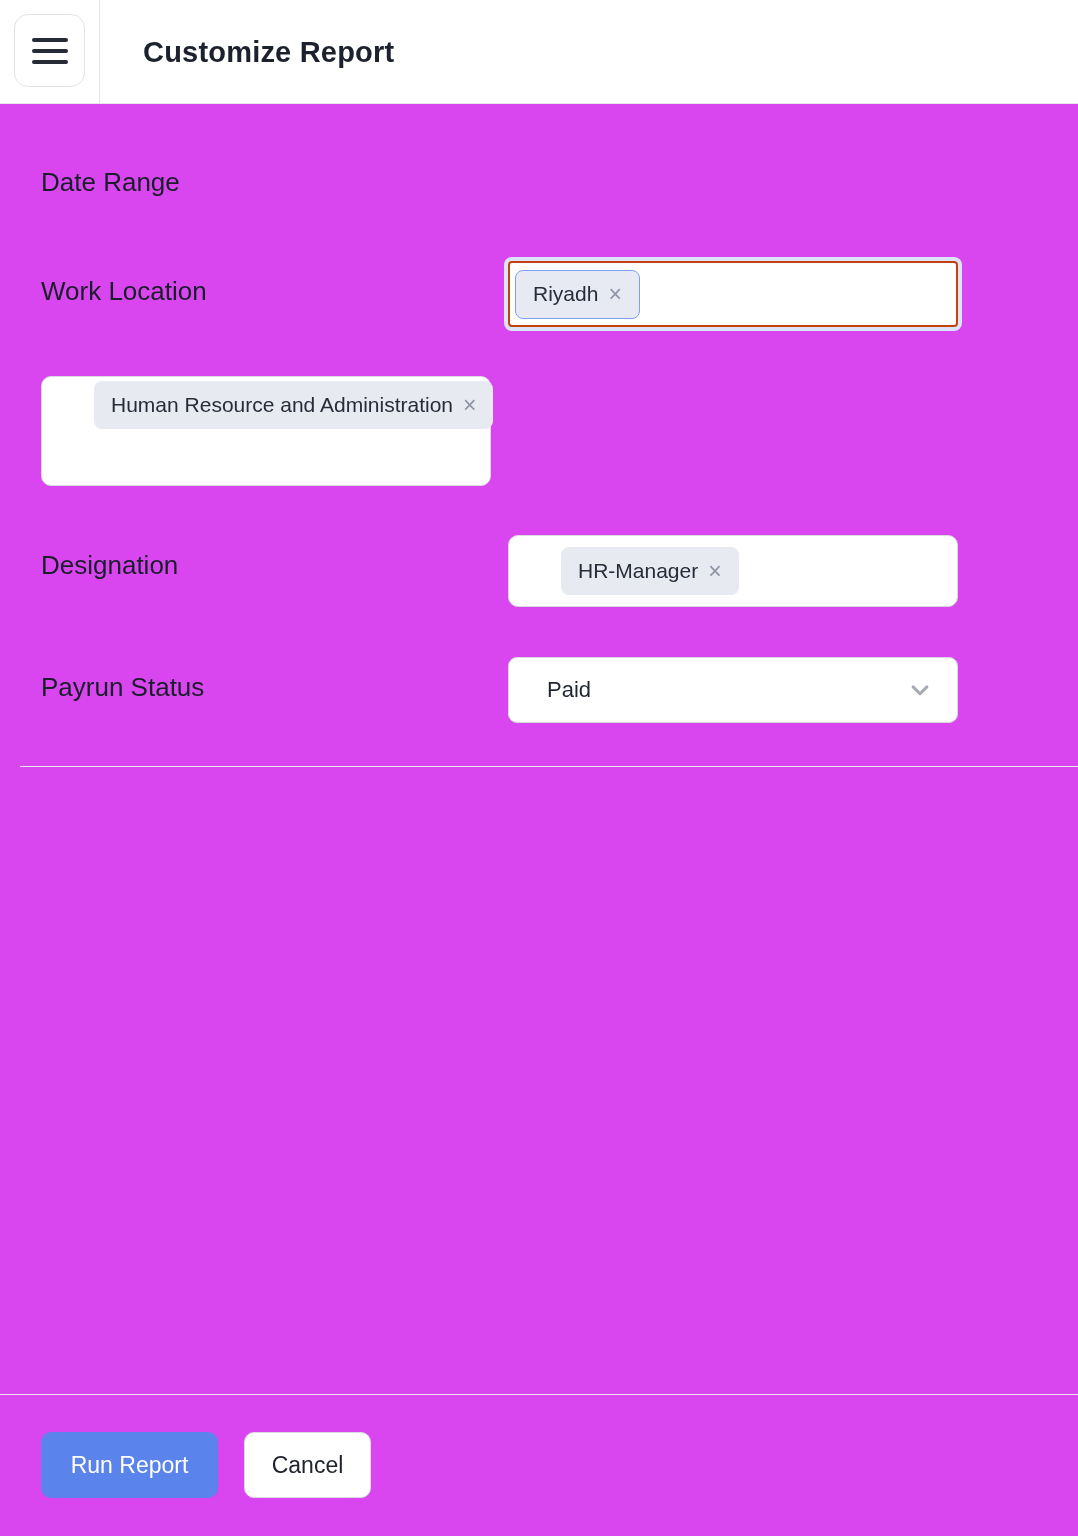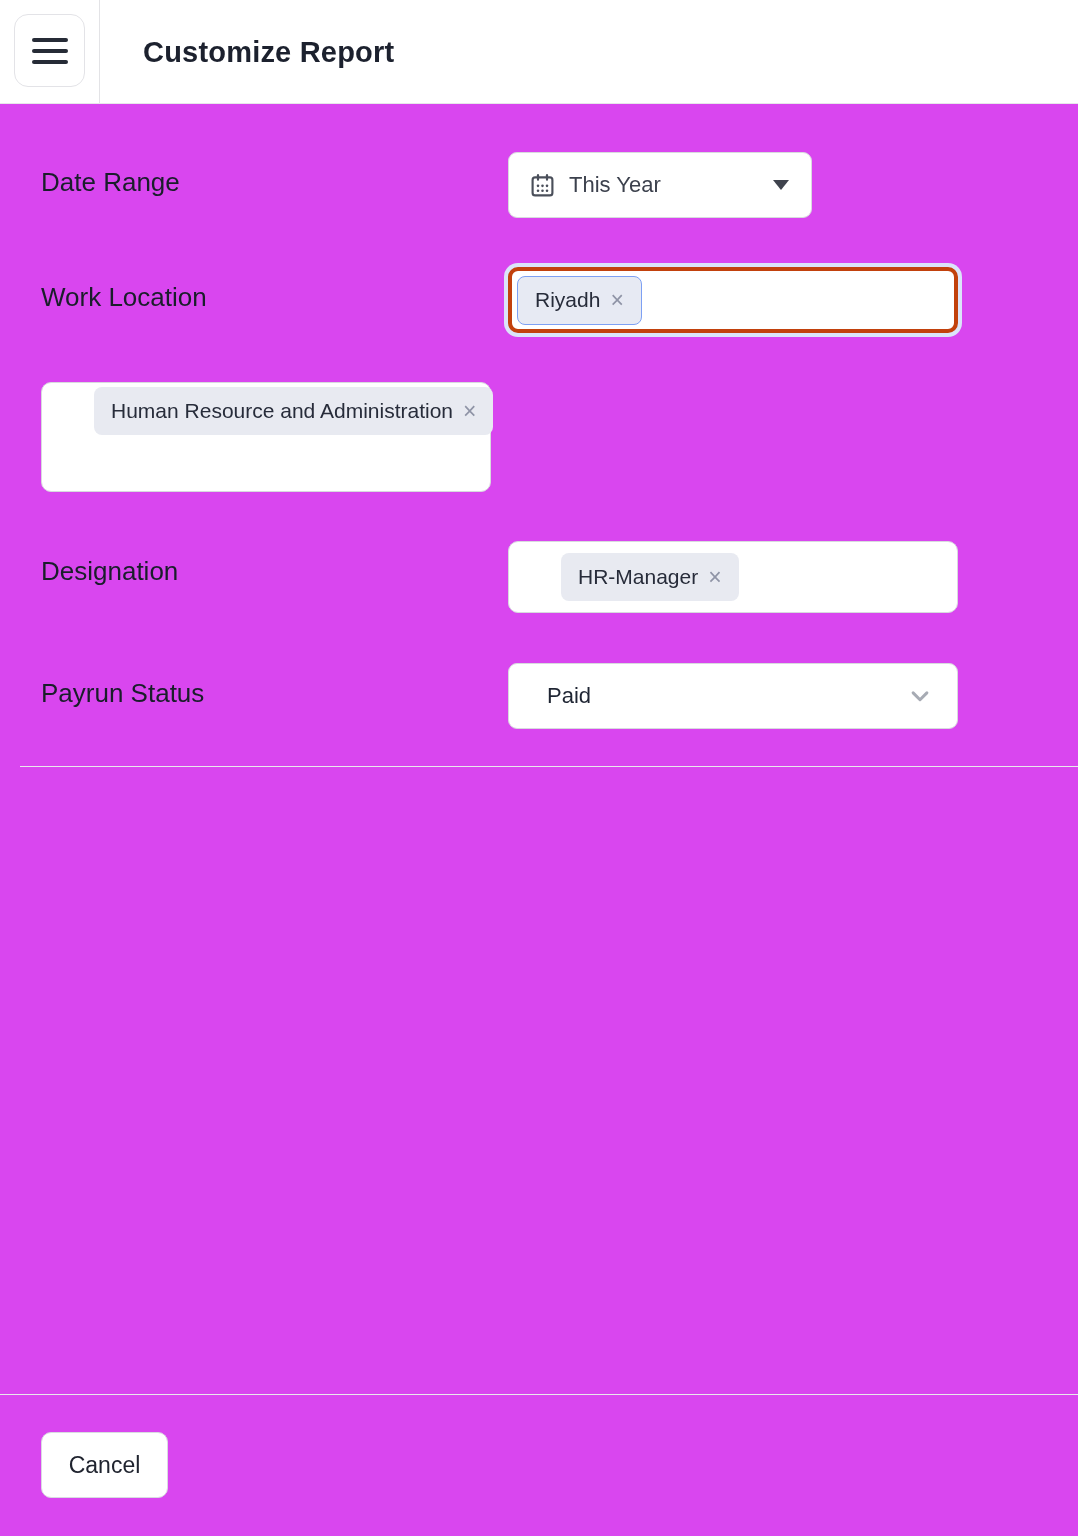--- a/index.html
+++ b/index.html
@@ -125,23 +125,23 @@
     border: 1px solid #d8dade;
     border-radius: 10px;
     display: flex;
     align-items: center;
     padding: 0 5px;
     overflow: visible;
     cursor: text;
   }
   .tagfield-single { height: 66px; }
   .tagfield-focused {
-    border: 4px solid #c2410c;
+    border: 2px solid #c2410c;
     box-shadow: 0 0 0 4px #dbe4f9;
-    border-radius: 10px;
+    border-radius: 4px;
   }
   .tagfield-tall {
     height: 110px;
     align-items: flex-start;
     padding-top: 4px;
   }
   .tagfield-short { height: 72px; }
 
   .tag {
     display: inline-flex;
@@ -226,39 +226,20 @@
         <span class="menu-bar"></span>
       </button>
     </div>
     <div class="page-title">Customize Report</div>
   </div>
 
   <div class="form">
 
     <div class="row">
       <div class="field-label">Date Range</div>
-      <div class="control-col">
-        <div class="selectbox date-select">
-          <span class="cal-icon">
-            <svg width="27" height="27" viewBox="0 0 24 24" fill="none" stroke="#4a4f5a" stroke-width="1.9" stroke-linecap="round">
-              <rect x="3.2" y="4.8" width="17.6" height="16" rx="2.2"></rect>
-              <line x1="8" y1="2.8" x2="8" y2="6.8"></line>
-              <line x1="16" y1="2.8" x2="16" y2="6.8"></line>
-              <circle cx="8" cy="12.3" r="1.15" fill="#4a4f5a" stroke="none"></circle>
-              <circle cx="12" cy="12.3" r="1.15" fill="#4a4f5a" stroke="none"></circle>
-              <circle cx="16" cy="12.3" r="1.15" fill="#4a4f5a" stroke="none"></circle>
-              <circle cx="8" cy="16.6" r="1.15" fill="#4a4f5a" stroke="none"></circle>
-              <circle cx="12" cy="16.6" r="1.15" fill="#4a4f5a" stroke="none"></circle>
-              <circle cx="16" cy="16.6" r="1.15" fill="#4a4f5a" stroke="none"></circle>
-            </svg>
-          </span>
-          <span class="value-text">This Year</span>
-          <span class="tri-down"></span>
-        </div>
-      </div>
     </div>
 
     <div class="row">
       <div class="field-label">Work Location</div>
       <div class="control-col">
         <div class="tagfield tagfield-single tagfield-focused">
           <span class="tag tag-focused">
             <span>Riyadh</span>
             <span class="remove-x">×</span>
           </span>
@@ -302,16 +283,17 @@
         </div>
       </div>
     </div>
 
   </div>
 
   <div class="mid-divider"></div>
   <div class="footer-divider"></div>
 
   <div class="footer">
+    <button class="btn btn-primary">Run Report</button>
     <button class="btn btn-secondary">Cancel</button>
   </div>
 
 </div>
 
 </body></html>

